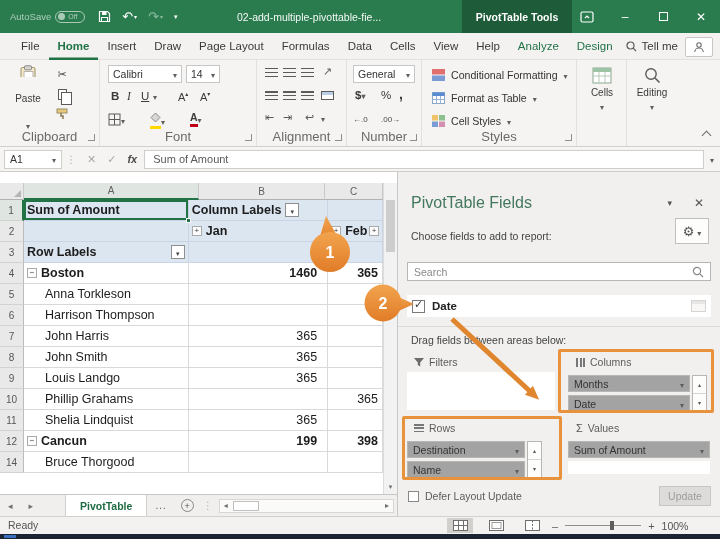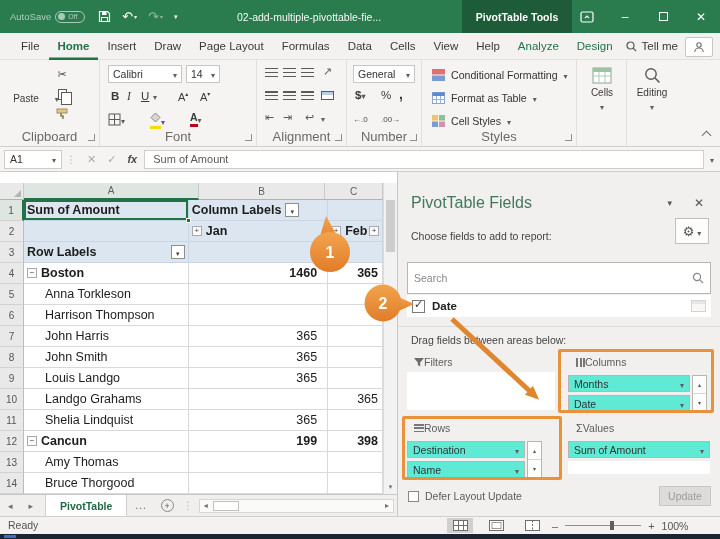--- a/index.html
+++ b/index.html
@@ -28,21 +28,21 @@
 .rtab.active{color:#217346;font-weight:700;box-shadow:inset 0 -2.5px 0 #217346}
 .rtab.ctx{color:#217346}
 .tellme{display:flex;align-items:center;gap:5px;margin-left:4px;font-size:11.5px;color:#3b3a39}
 .sharebtn{position:absolute;right:7px;top:4px;width:28px;height:20px;border:1px solid #c8c6c4;border-radius:2px;background:#fff;display:flex;align-items:center;justify-content:center}
 
 
 .ribbon{position:absolute;top:60px;left:0;right:0;height:87px;background:#f5f4f2;border-bottom:1px solid #d2d0cd}
 .rgroup{position:absolute;top:0;height:100%;border-right:1px solid #e2e0dc}
 .glabel{position:absolute;bottom:2px;left:0;right:0;text-align:center;font-size:13px;color:#6b6a68}
 .dlg{position:absolute;bottom:5px;right:4px;width:7px;height:7px;border-right:1px solid #8f8e8c;border-bottom:1px solid #8f8e8c}
-.pastebtn{position:absolute;left:8px;top:5px;width:40px;height:66px;display:flex;flex-direction:row;align-items:center;justify-content:center;gap:16px;font-size:10px;color:#3b3a39}
+.pastebtn{position:absolute;left:8px;top:5px;width:40px;height:66px;display:flex;flex-direction:column;align-items:center;justify-content:center;gap:16px;font-size:10px;color:#3b3a39}
 .caret::after{content:"▾";font-size:8px;color:#5f5e5c}
 .smallcol{position:absolute;left:56px;top:8px;display:flex;flex-direction:column;gap:8px;align-items:center;color:#4a4a48}
 .copyic{width:9px;height:11px;border:1px solid #5a5957;background:#fff;position:relative}
 .copyic::after{content:"";position:absolute;left:2px;top:2px;width:9px;height:11px;border:1px solid #5a5957;background:#fff}
 .rsel{position:absolute;height:18px;background:#fff;border:1px solid #c8c6c4;display:flex;align-items:center;padding:0 4px;font-size:10.5px;color:#333}
 .rsel .caret{margin-left:auto}
 .fitem{position:absolute;display:flex;align-items:center;font-size:11.5px;color:#3b3a39}
 .bld{font-weight:700}.itl{font-style:italic;font-family:"Liberation Serif",serif}.und{text-decoration:underline}
 .redbar{border-bottom:3px solid #c00016;line-height:1;padding-bottom:1px;font-weight:700;font-size:10.5px}
 .ylwbar{border-bottom:3px solid #ffd800;line-height:1;padding-bottom:1px}
@@ -120,36 +120,36 @@
 .bstrip{position:absolute;bottom:0;left:0;right:0;height:5px;background:#1c2433}
 .bstrip .bseg{position:absolute;left:4px;top:1px;width:12px;height:3px;background:#3a6fbe}
 
 
 .pane{position:absolute;left:397px;top:172px;width:323px;height:344px;background:#f1f0ee;border-left:1px solid #c9c7c5;font-size:10.5px;color:#444}
 .ptitle{position:absolute;left:13px;top:22px;font-size:16px;color:#44785e}
 .pcollapse{position:absolute;right:48px;top:26px;color:#555;font-size:9px}
 .pclose{position:absolute;right:16px;top:24px;color:#555;font-size:12px}
 .choose{position:absolute;left:13px;top:58px}
 .gearbtn{position:absolute;right:11px;top:46px;width:34px;height:26px;background:#fdfdfc;border:1px solid #c2c0bd;display:flex;align-items:center;justify-content:center;gap:3px;font-size:13px;color:#555}
-.searchbox{position:absolute;left:9px;right:9px;top:90px;height:32px;background:#fff;border:1px solid #b8b6b3;display:flex;align-items:center;padding:0 6px;color:#8a8886}
+.searchbox{position:absolute;left:9px;right:9px;top:90px;height:19px;background:#fff;border:1px solid #b8b6b3;display:flex;align-items:center;padding:0 6px;color:#8a8886}
 .searchbox svg{margin-left:auto}
 .fieldrow{position:absolute;top:123px;left:9px;right:9px;height:22px;background:#fff;display:flex;align-items:center;gap:7px;padding:0 5px}
 .cbx{width:13px;height:13px;border:1.5px solid #7a7977;background:#fff;position:relative;flex:none}
 .cbx.checked::after{content:"✓";position:absolute;left:1px;top:-3px;font-size:11px;color:#38382f}
 .fieldlbl{font-weight:700;font-size:11.5px;color:#222}
 .fieldic{margin-left:auto;width:15px;height:12px;border:1px solid #bbb9b6;background:linear-gradient(#d9d7d4 0 3px,#f4f3f1 3px);opacity:.6}
 .pdiv{position:absolute;left:0;right:0;top:154px;border-top:1px solid #dddbd8}
 .draghint{position:absolute;left:13px;top:162px}
-.ahead{position:absolute;display:flex;align-items:center;color:#5d5c5a}
+.ahead{position:absolute;display:flex;align-items:center;gap:5px;color:#5d5c5a}
 .colsic{width:9px;height:9px;background:repeating-linear-gradient(to right,#777 0 2px,transparent 2px 3.6px)}
 .rowsic{width:10px;height:8px;background:repeating-linear-gradient(to bottom,#777 0 1.6px,transparent 1.6px 3.3px)}
 .sigic{font-size:11px;color:#555;line-height:1}
 .fbox{position:absolute;left:9px;top:200px;width:148px;height:38px;background:#fff}
 .acont{position:absolute;display:flex;flex-direction:column;gap:3px}
-.pdrop{height:17px;background:#5eead4;border:1px solid #b8b6b3;display:flex;align-items:center;padding:0 5px;color:#333}
+.pdrop{height:17px;background:#a3a3a3;border:1px solid #b8b6b3;display:flex;align-items:center;padding:0 5px;color:#333}
 .pdrop .caret{margin-left:auto}
 .spin{position:absolute;width:15px;height:37px;border:1px solid #b8b6b3;background:#fdfdfc;display:flex;flex-direction:column}
 .spin div{flex:1;display:flex;align-items:center;justify-content:center;font-size:6px;color:#555}
 .spin div:first-child{border-bottom:1px solid #d8d6d3}
 .vslot{position:absolute;left:170px;top:289px;width:142px;height:13px;background:#fff}
 .obox{position:absolute;border:3px solid #e8923c;border-radius:2px;pointer-events:none;z-index:5}
 .deferrow{position:absolute;left:10px;top:318px;display:flex;align-items:center;gap:6px;color:#5d5c5a}
 .cbx2{width:11px;height:11px;border:1px solid #8a8886;background:#fff}
 .updbtn{position:absolute;right:9px;top:314px;width:52px;height:20px;background:#dedcda;border:1px solid #c9c7c4;color:#9d9c9a;display:flex;align-items:center;justify-content:center}
 
@@ -524,21 +524,21 @@
             <span class="ind">Louis Landgo</span>
           </div>
           <div class="gc cb num">
             <span>365</span>
           </div>
           <div class="gc cc"></div>
         </div>
         <div class="grow">
           <div class="gnum">10</div>
           <div class="gc ca">
-            <span class="ind">Landgo Grahams</span>
+            <span class="ind">Phillip Grahams</span>
           </div>
           <div class="gc cb"></div>
           <div class="gc cc num">
             <span>365</span>
           </div>
         </div>
         <div class="grow">
           <div class="gnum">11</div>
           <div class="gc ca">
             <span class="ind">Shelia Lindquist</span>
@@ -555,46 +555,38 @@
             <span class="bold">Cancun</span>
           </div>
           <div class="gc cb num">
             <span class="bold">199</span>
           </div>
           <div class="gc cc num">
             <span class="bold">398</span>
           </div>
         </div>
         <div class="grow">
-          <div class="gnum">13</div>
-          <div class="gc ca">
-            <span class="ind">Amy Thomas</span>
-          </div>
-          <div class="gc cb"></div>
-          <div class="gc cc"></div>
-        </div>
-        <div class="grow">
           <div class="gnum">14</div>
           <div class="gc ca">
             <span class="ind">Bruce Thorgood</span>
           </div>
           <div class="gc cb"></div>
           <div class="gc cc"></div>
         </div>
       </div>
     <div class="vscroll">
       <div class="vthumb"></div>
       <div class="vsbtn bottom">▾</div>
     </div>
   </div>
 
   <div class="sheetbar">
     <span class="snav">◂</span>
     <span class="snav">▸</span>
-    <div class="stab" style="margin-left:4px">PivotTable</div>
+    <div class="stab" style="margin-left:24px">PivotTable</div>
     <span class="smore">...</span>
     <span class="addsheet">+</span>
     <span class="sdiv">⋮</span>
     <div class="hsc">
       <span class="hscbtn">◂</span>
       <span class="hthumb"></span>
       <span class="htrack"></span>
       <span class="hscbtn">▸</span>
     </div>
   </div>

